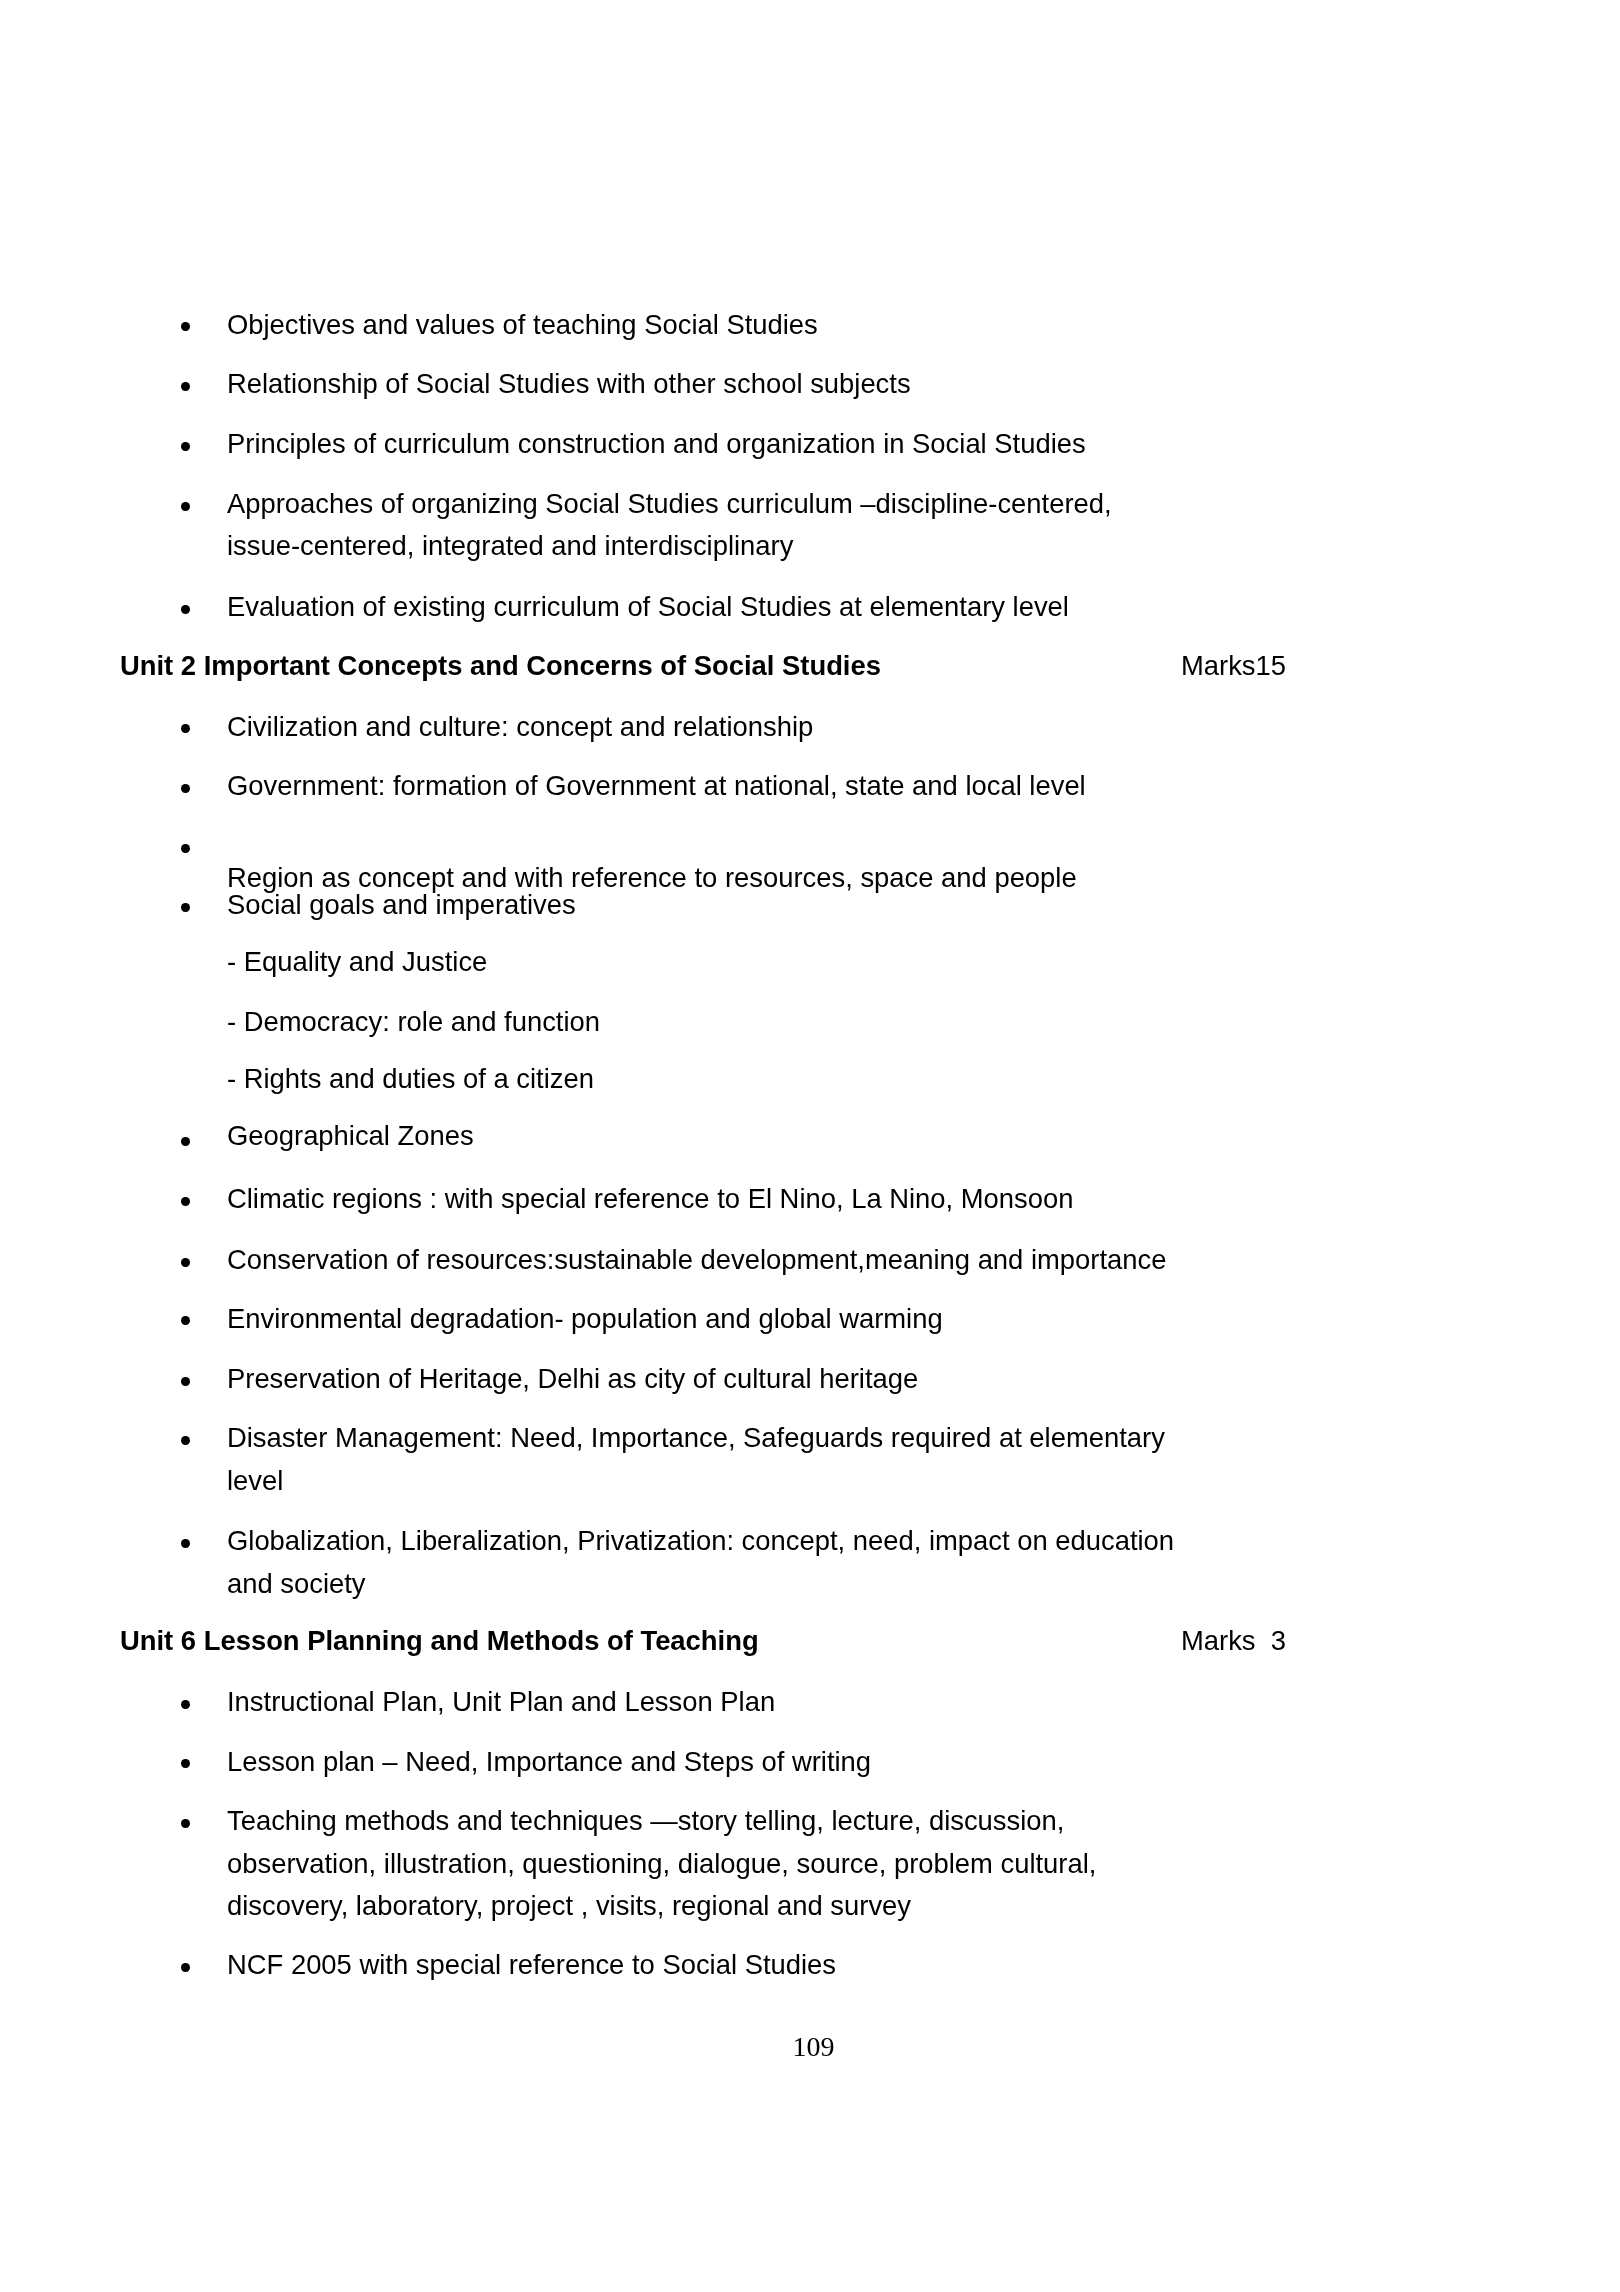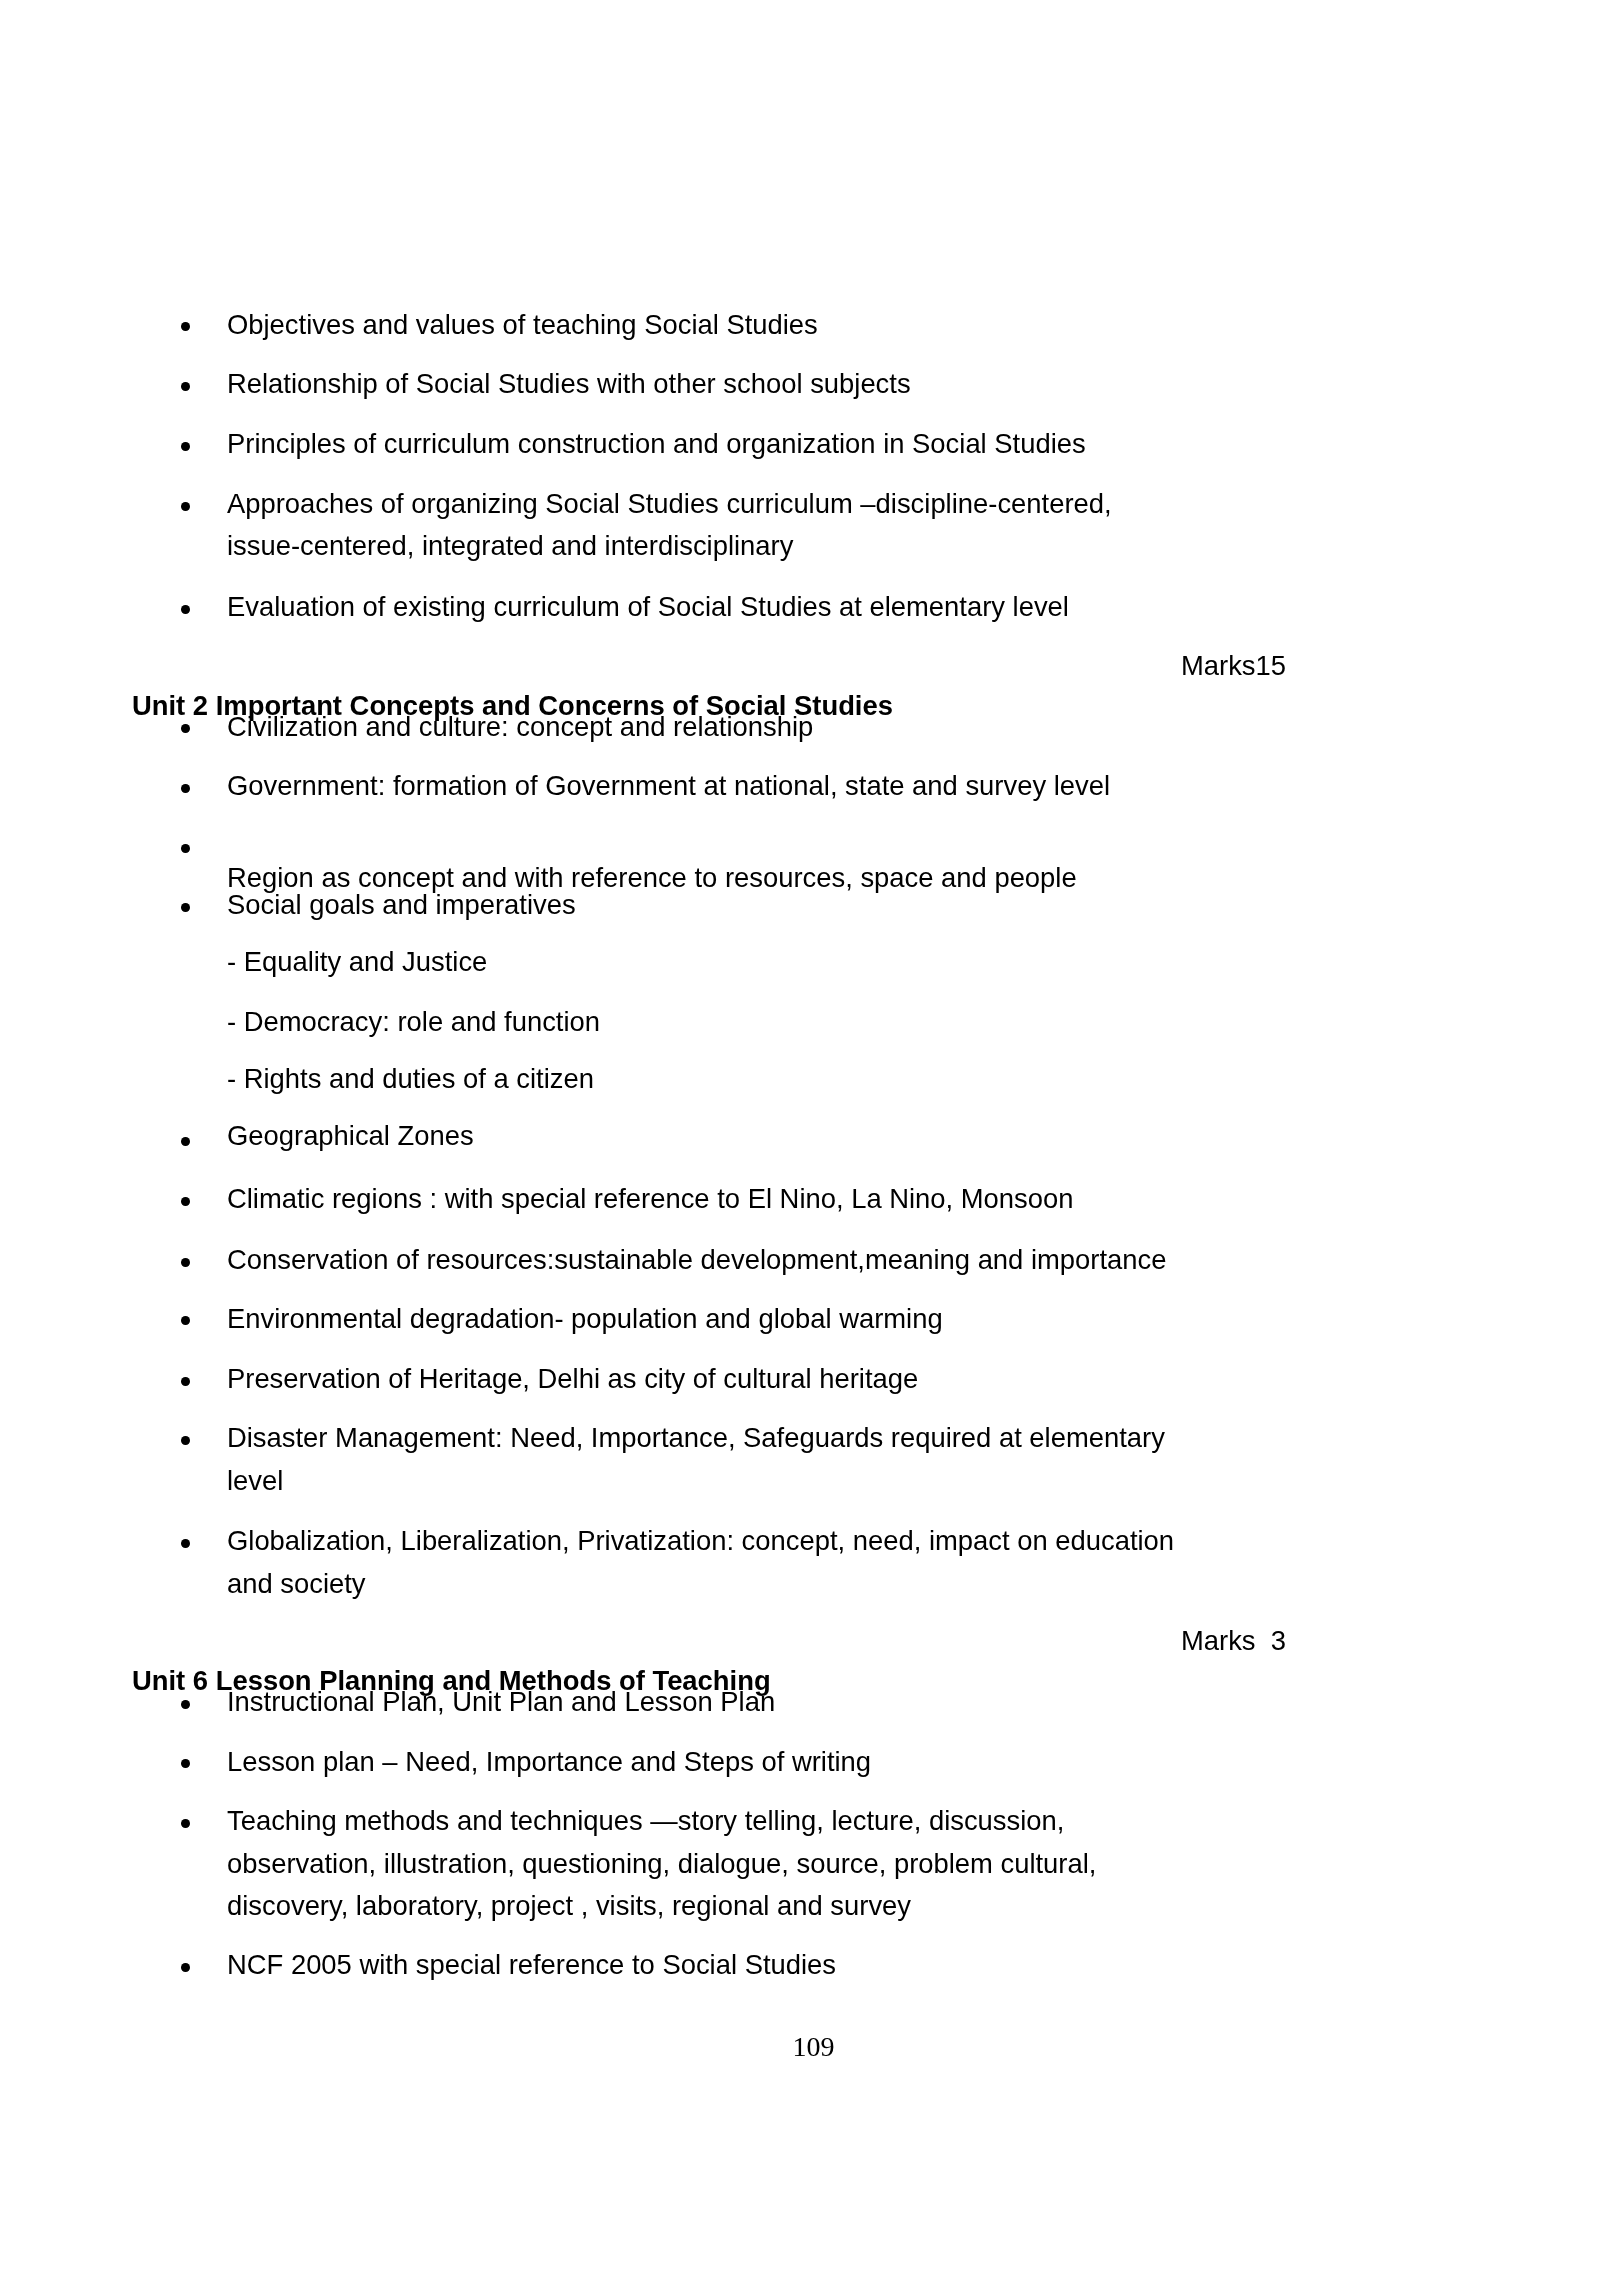--- a/index.html
+++ b/index.html
@@ -32,26 +32,25 @@
   }
   .text {
     position: absolute;
     left: 227px;
     font-size: 27.4px;
     line-height: 27.4px;
     white-space: nowrap;
   }
   .heading {
     position: absolute;
-    left: 132px;
+    left: 120px;
     font-size: 27.4px;
     line-height: 27.4px;
     font-weight: bold;
     white-space: nowrap;
-    margin-top: 40px;
   }
   .marks {
     position: absolute;
     left: 1181px;
     font-size: 27.4px;
     line-height: 27.4px;
     font-weight: normal;
     white-space: pre;
   }
   .page-number {
@@ -98,21 +97,21 @@
     <span class="marks" style="top:652px">Marks15</span>
   </div>
 
   <div>
     <div class="bullet-item">
       <span class="bullet" style="top:724px"></span>
       <span class="text" style="top:713px">Civilization and culture: concept and relationship</span>
     </div>
     <div class="bullet-item">
       <span class="bullet" style="top:784px"></span>
-      <span class="text" style="top:772px">Government: formation of Government at national, state and survey level</span>
+      <span class="text" style="top:772px">Government: formation of Government at national, state and local level</span>
     </div>
     <div class="bullet-item">
       <span class="bullet" style="top:844px"></span>
       <span class="text" style="top:864px">Region as concept and with reference to resources, space and people</span>
     </div>
     <div class="bullet-item">
       <span class="bullet" style="top:903px"></span>
       <span class="text" style="top:891px">Social goals and imperatives</span>
     </div>
     <div>

